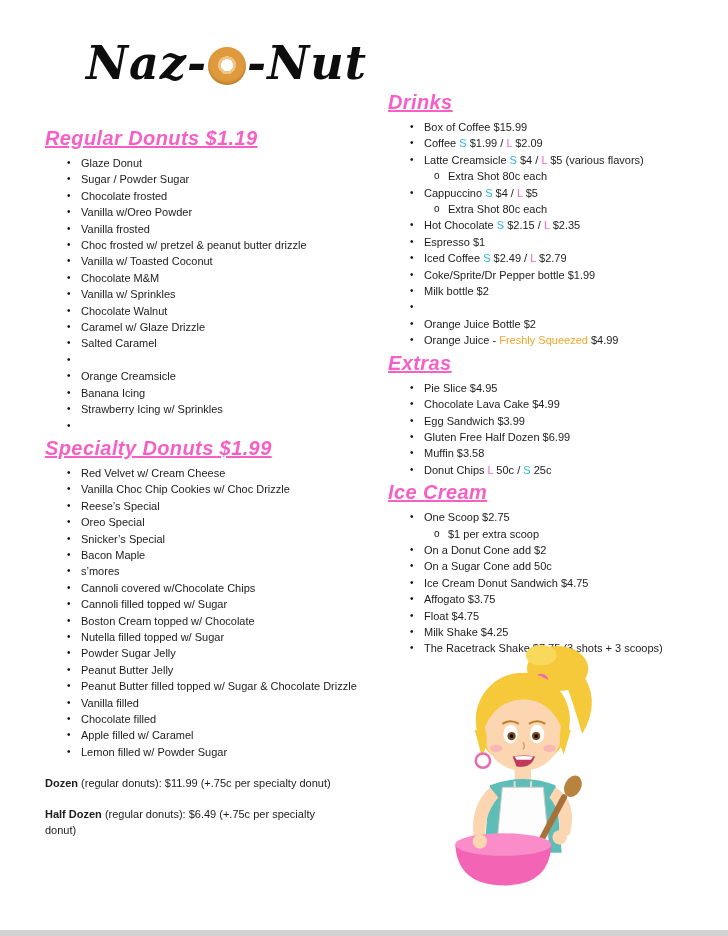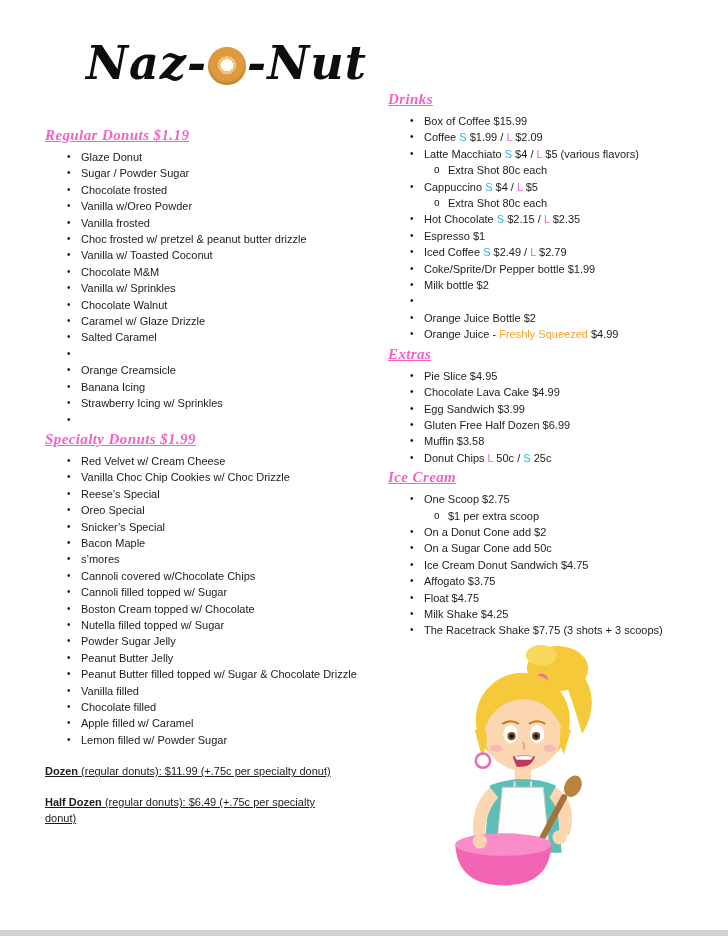--- a/index.html
+++ b/index.html
@@ -16,29 +16,29 @@
   .donut {
     display:inline-block; width:38px; height:38px; border-radius:50%; margin:0 1px;
     position:relative; top:3px;
     background: radial-gradient(circle at 50% 48%, #ffffff 0 6px, #f0c583 6px 9px, #e09a3e 9px 19px);
     box-shadow: inset 0 -2px 3px rgba(140,90,20,.45);
   }
   .col { position:absolute; }
   .col-left  { left:45px;  top:124px; width:334px; }
   .col-right { left:388px; top:88px;  width:334px; }
   .heading {
-    font-family:Liberation Serif, serif; font-style:italic; font-weight:bold;
-    font-size:15px; letter-spacing:.4px; text-decoration:underline;
+    font-family:Liberation Sans, sans-serif; font-style:italic; font-weight:bold;
+    font-size:20px; letter-spacing:.4px; text-decoration:underline;
     color:var(--heading-color, #f85fc6); margin:3px 0 5px 0;
   }
   .menu-item { display:flex; font-size:11px; line-height:16.4px; }
   .menu-item .bullet { flex:0 0 14px; margin-left:22px; font-size:10px; color:#111; }
   .menu-item.sub .bullet { margin-left:46px; font-size:10px; }
   .menu-item .item-text { flex:1 1 auto; }
-  .note { font-size:11px; line-height:16px; width:302px; margin-top:15px;text-decoration:underline; }
+  .note { font-size:11px; line-height:16px; width:302px; margin-top:15px; }
   .note b { font-weight:bold; }
   .girl { position:absolute; left:428px; top:642px; width:206px; height:266px; }
   .bottom-edge { position:absolute; left:0; bottom:0; width:100%; height:6px; background:#d2d2d2; }
 </style>
 </head>
 <body>
 
 <div class="page">
 
   <div class="brand">
@@ -210,21 +210,21 @@
           <div class="menu-item">
             <span class="bullet">•</span>
             <span class="item-text"><span>Box of Coffee $15.99</span></span>
           </div>
           <div class="menu-item">
             <span class="bullet">•</span>
             <span class="item-text"><span>Coffee </span><span style="color: rgb(47, 179, 220);">S</span><span> $1.99 / </span><span style="color: rgb(242, 99, 200);">L</span><span> $2.09</span></span>
           </div>
           <div class="menu-item">
             <span class="bullet">•</span>
-            <span class="item-text"><span>Latte Macchiato </span><span style="color: rgb(47, 179, 220);">S</span><span> $4 / </span><span style="color: rgb(242, 99, 200);">L</span><span> $5 (various flavors)</span></span>
+            <span class="item-text"><span>Latte Creamsicle </span><span style="color: rgb(47, 179, 220);">S</span><span> $4 / </span><span style="color: rgb(242, 99, 200);">L</span><span> $5 (various flavors)</span></span>
           </div>
           <div class="menu-item sub">
             <span class="bullet">o</span>
             <span class="item-text"><span>Extra Shot 80c each</span></span>
           </div>
           <div class="menu-item">
             <span class="bullet">•</span>
             <span class="item-text"><span>Cappuccino </span><span style="color: rgb(47, 179, 220);">S</span><span> $4 / </span><span style="color: rgb(242, 99, 200);">L</span><span> $5</span></span>
           </div>
           <div class="menu-item sub">

